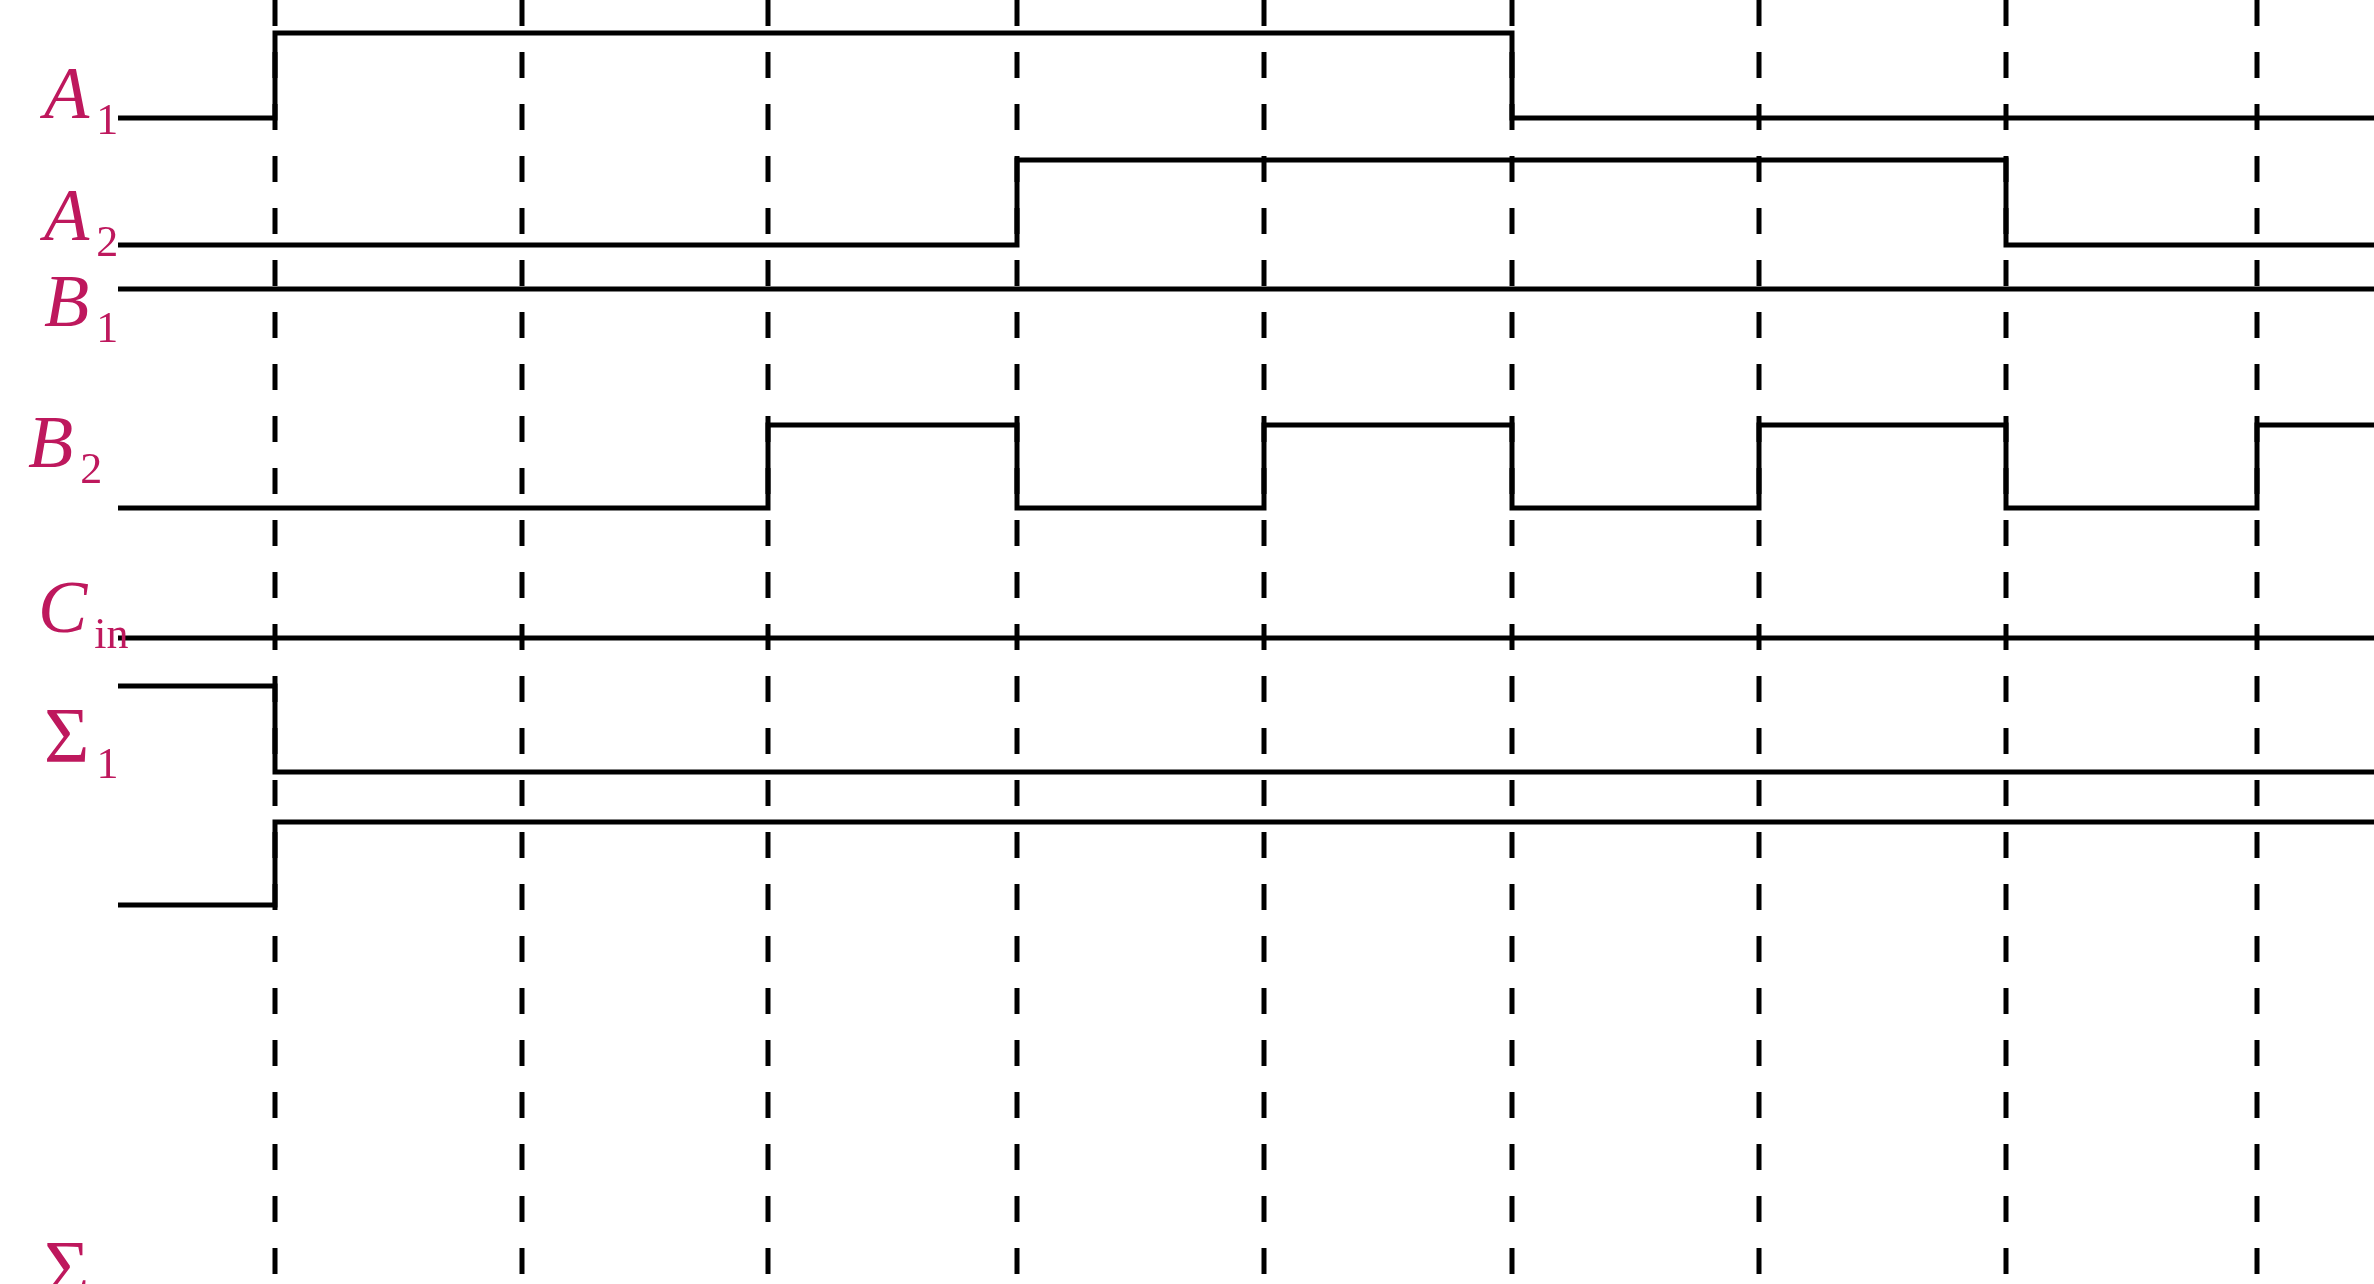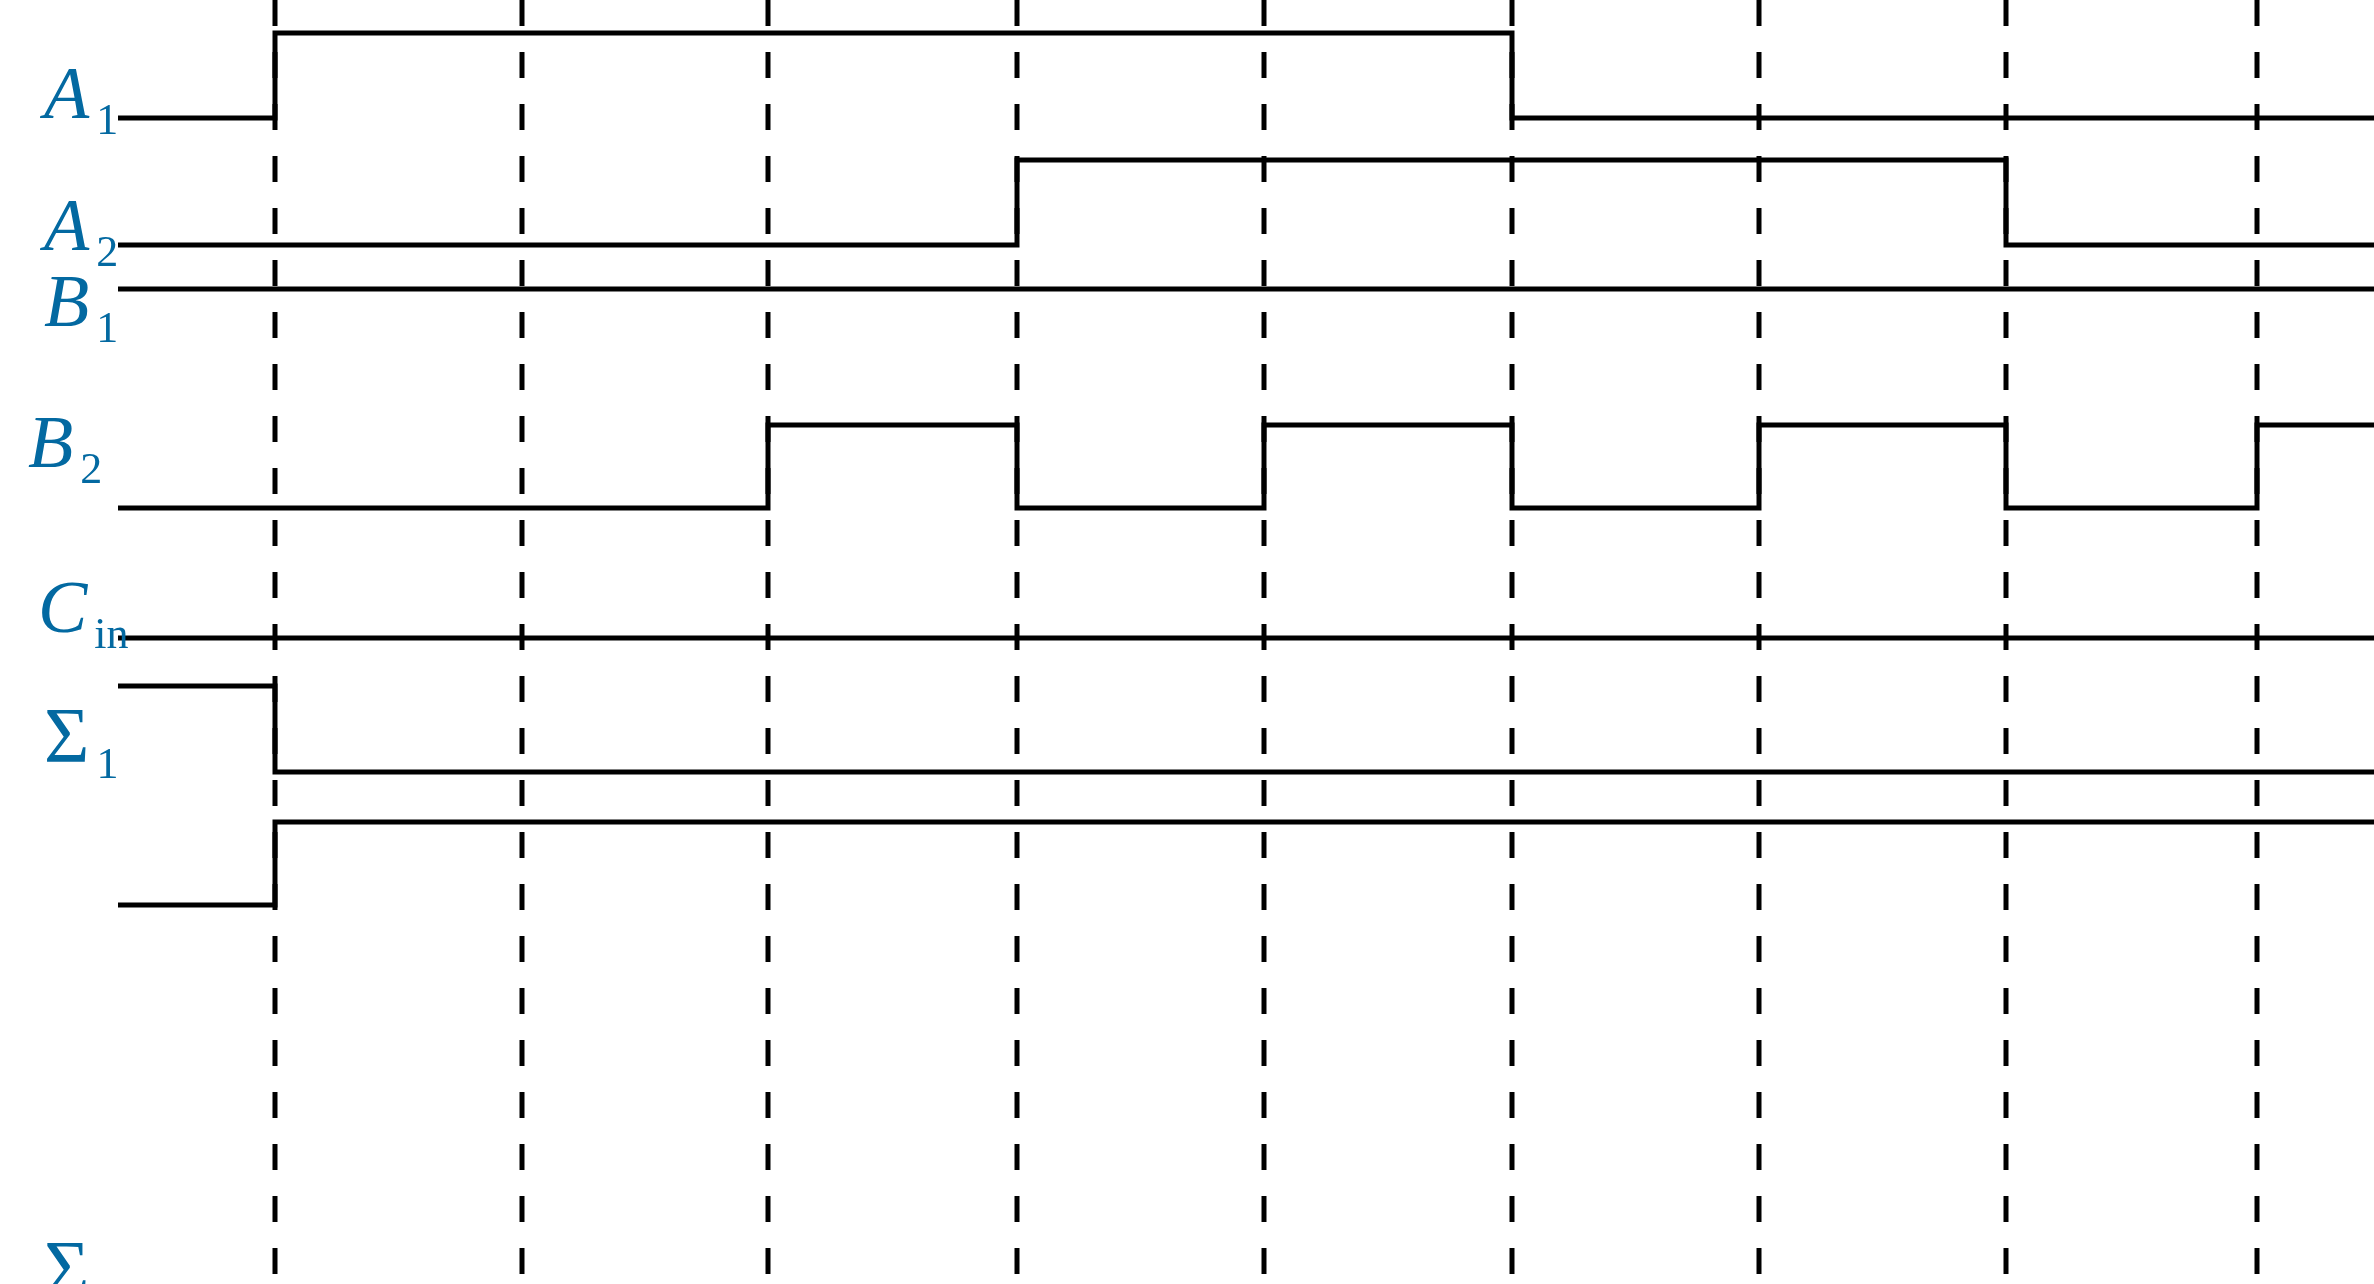--- a/index.html
+++ b/index.html
@@ -18,21 +18,21 @@
   }
   #wave-svg {
     position: absolute;
     left: 0;
     top: 0;
     width: 2374px;
     height: 1284px;
   }
   .sig-label {
     position: absolute;
-    color: #0369a1;
+    color: #be185d;
     white-space: nowrap;
     font-family: "Liberation Serif", "DejaVu Serif", serif;
     font-style: italic;
     font-size: 74px;
     line-height: 1;
     letter-spacing: 0px;
   }
   .sig-label .sub {
     font-style: normal;
     font-size: 44px;
@@ -68,20 +68,20 @@
         <path d="M 118 245 L 522 245 L 522 245 L 1017 245 L 1017 160 L 1264 160 L 1264 160 L 2006 160 L 2006 245 L 2374 245" fill="none" stroke="#000000" stroke-width="5" stroke-linecap="butt" stroke-linejoin="miter"></path>
         <path d="M 118 289 L 768 289 L 768 289 L 1759 289 L 1759 289 L 2374 289" fill="none" stroke="#000000" stroke-width="5" stroke-linecap="butt" stroke-linejoin="miter"></path>
         <path d="M 118 508 L 522 508 L 522 508 L 768 508 L 768 425 L 1017 425 L 1017 508 L 1264 508 L 1264 425 L 1512 425 L 1512 508 L 1759 508 L 1759 425 L 2006 425 L 2006 508 L 2257 508 L 2257 425 L 2374 425" fill="none" stroke="#000000" stroke-width="5" stroke-linecap="butt" stroke-linejoin="miter"></path>
         <path d="M 118 638 L 1264 638 L 1264 638 L 2257 638 L 2257 638 L 2374 638" fill="none" stroke="#000000" stroke-width="5" stroke-linecap="butt" stroke-linejoin="miter"></path>
         <path d="M 118 686 L 275 686 L 275 772 L 1264 772 L 1264 772 L 1512 772 L 1512 772 L 1759 772 L 1759 772 L 2374 772" fill="none" stroke="#000000" stroke-width="5" stroke-linecap="butt" stroke-linejoin="miter"></path>
         <path d="M 118 905 L 275 905 L 275 822 L 1759 822 L 1759 822 L 2374 822" fill="none" stroke="#000000" stroke-width="5" stroke-linecap="butt" stroke-linejoin="miter"></path>
       </g>
   </svg>
 
   <div class="sig-label" id="lab-A1" style="left: 44px; top: 56px;"><span>A</span><span class="sub">1</span></div>
-  <div class="sig-label" id="lab-A2" style="left: 44px; top: 188px;"><span>A</span><span class="sub">2</span></div>
+  <div class="sig-label" id="lab-A2" style="left: 44px; top: 178px;"><span>A</span><span class="sub">2</span></div>
   <div class="sig-label" id="lab-B1" style="left: 44px; top: 264px;"><span>B</span><span class="sub">1</span></div>
   <div class="sig-label" id="lab-B2" style="left: 28px; top: 405px;"><span>B</span><span class="sub">2</span></div>
   <div class="sig-label" id="lab-Cin" style="left: 38px; top: 570px;"><span>C</span><span class="sub">in</span></div>
   <div class="sig-label sigma" id="lab-Sigma1" style="left: 44px; top: 672px;"><span>Σ</span><span class="sub">1</span></div>
   <div class="sig-label sigma" id="lab-Sigma2" style="left: 44px; top: 1205px;"><span>Σ</span></div>
 
 </div>
 
 </body></html>

